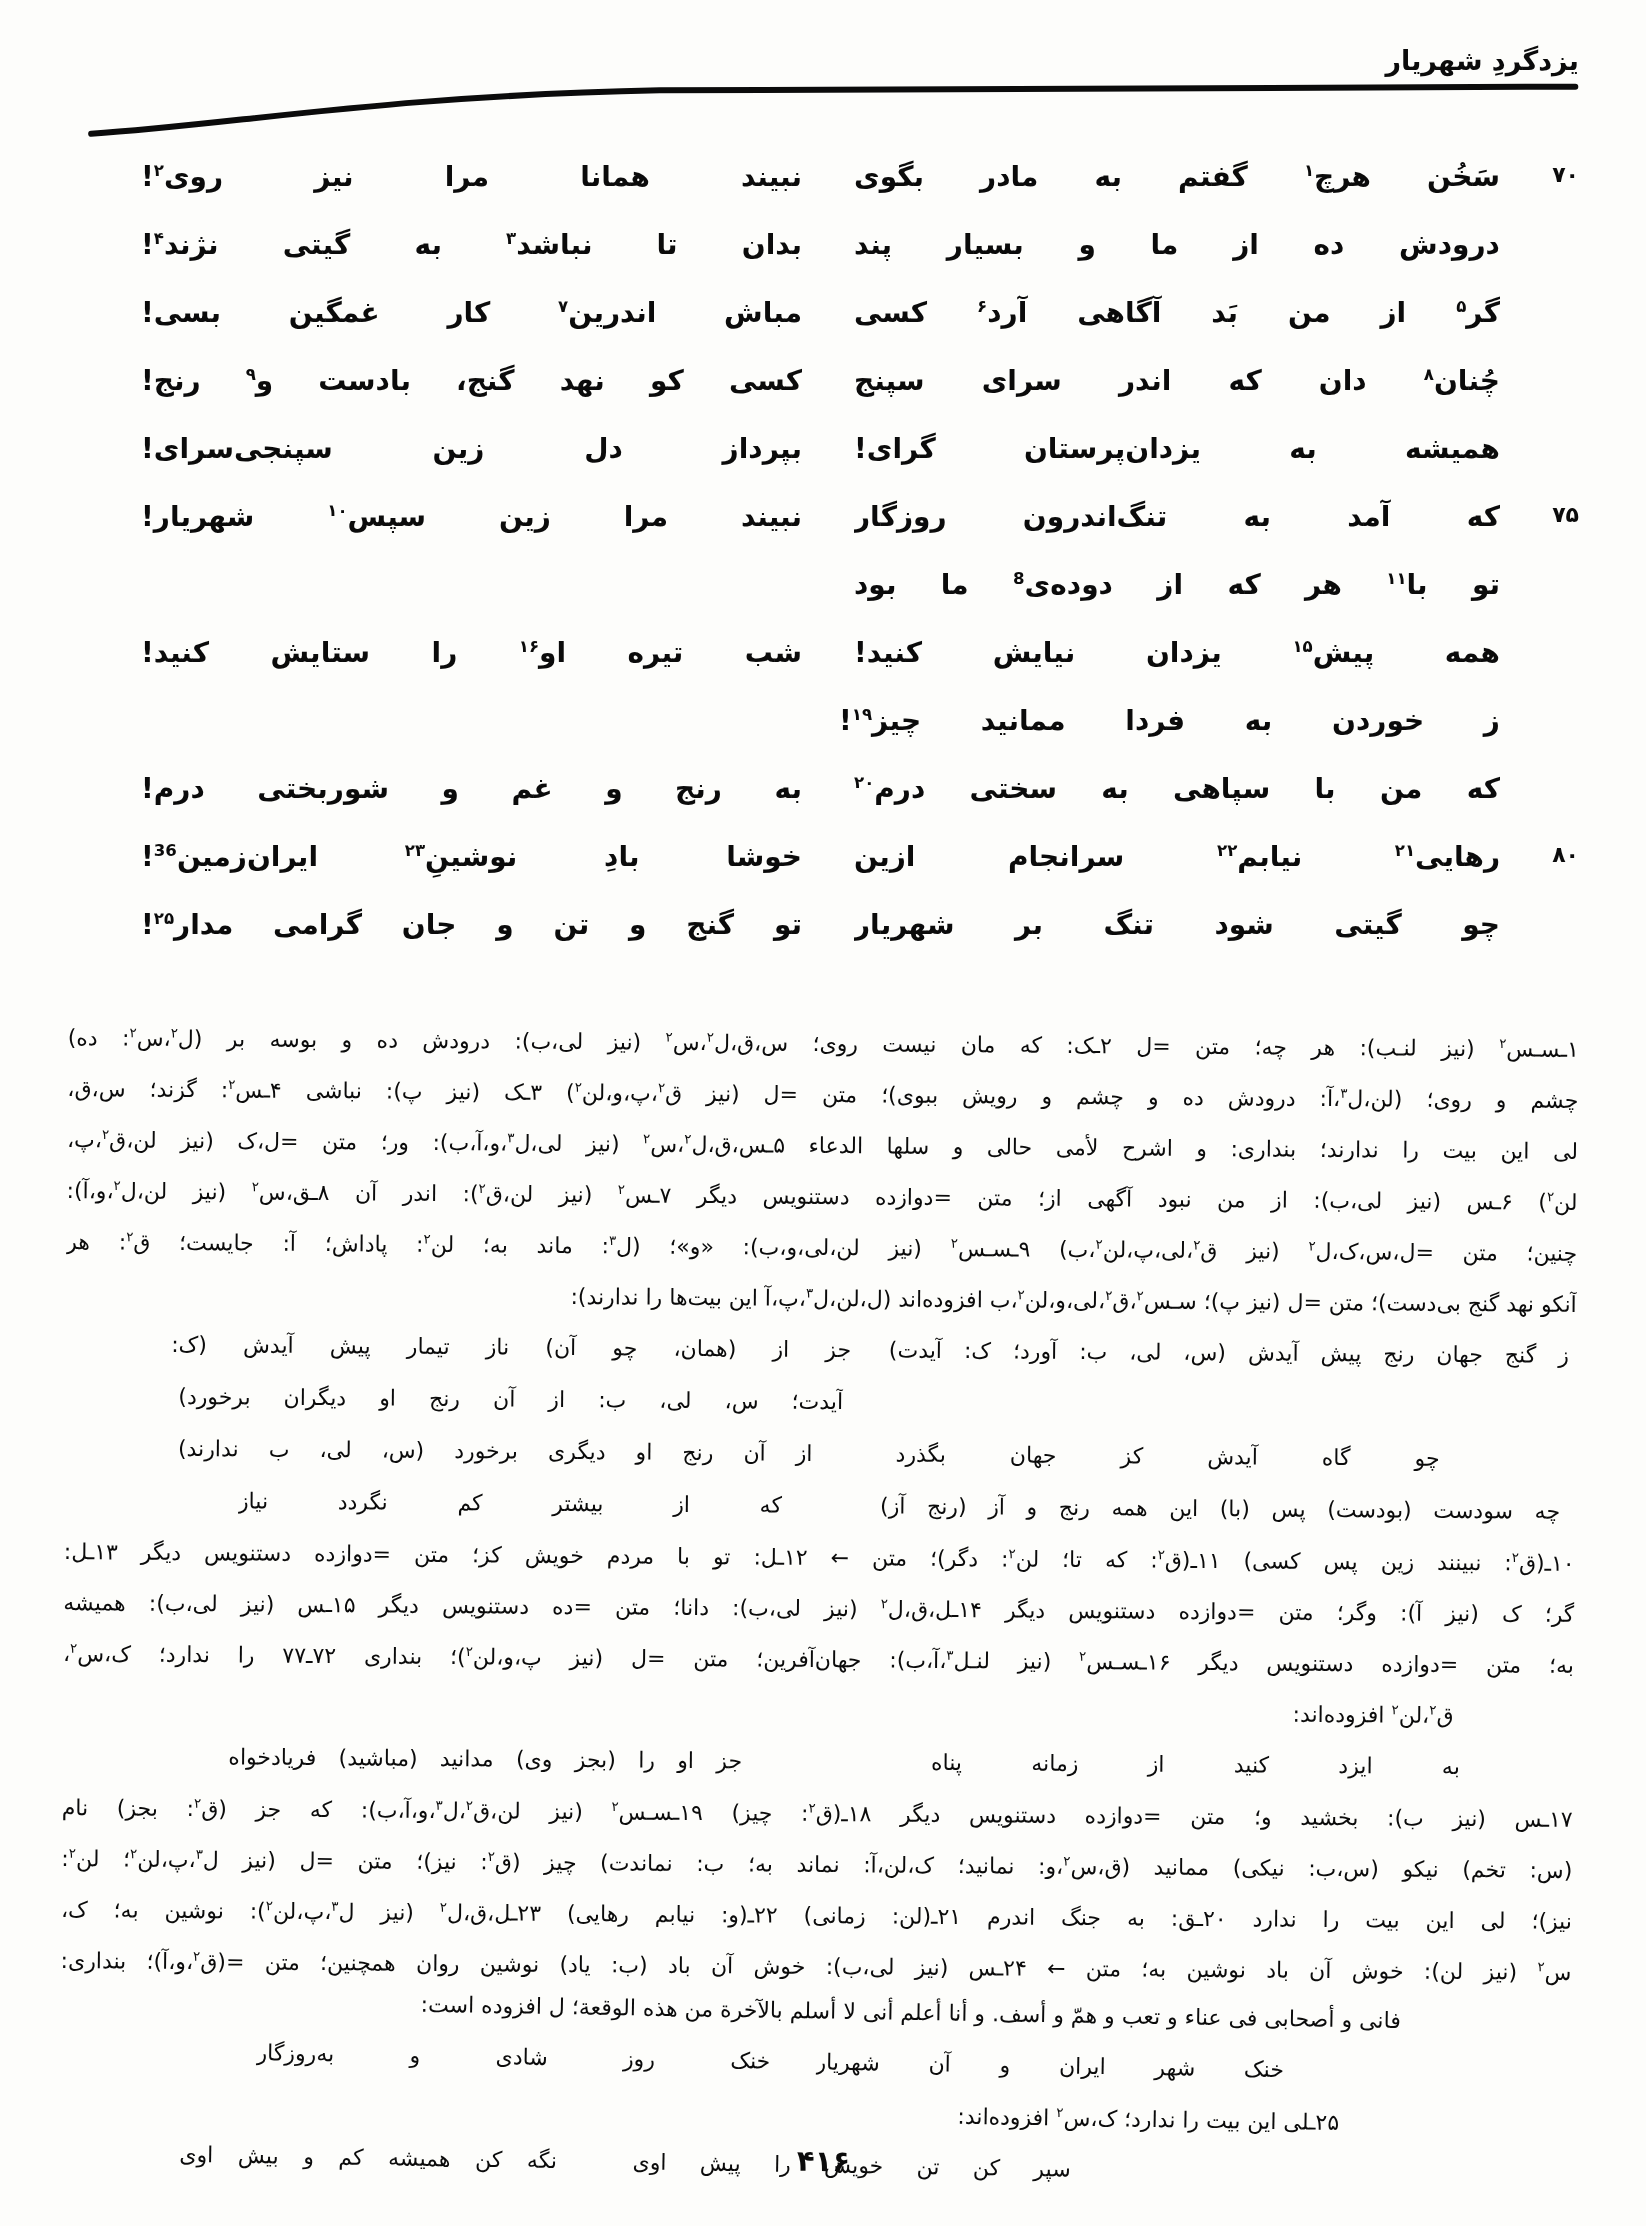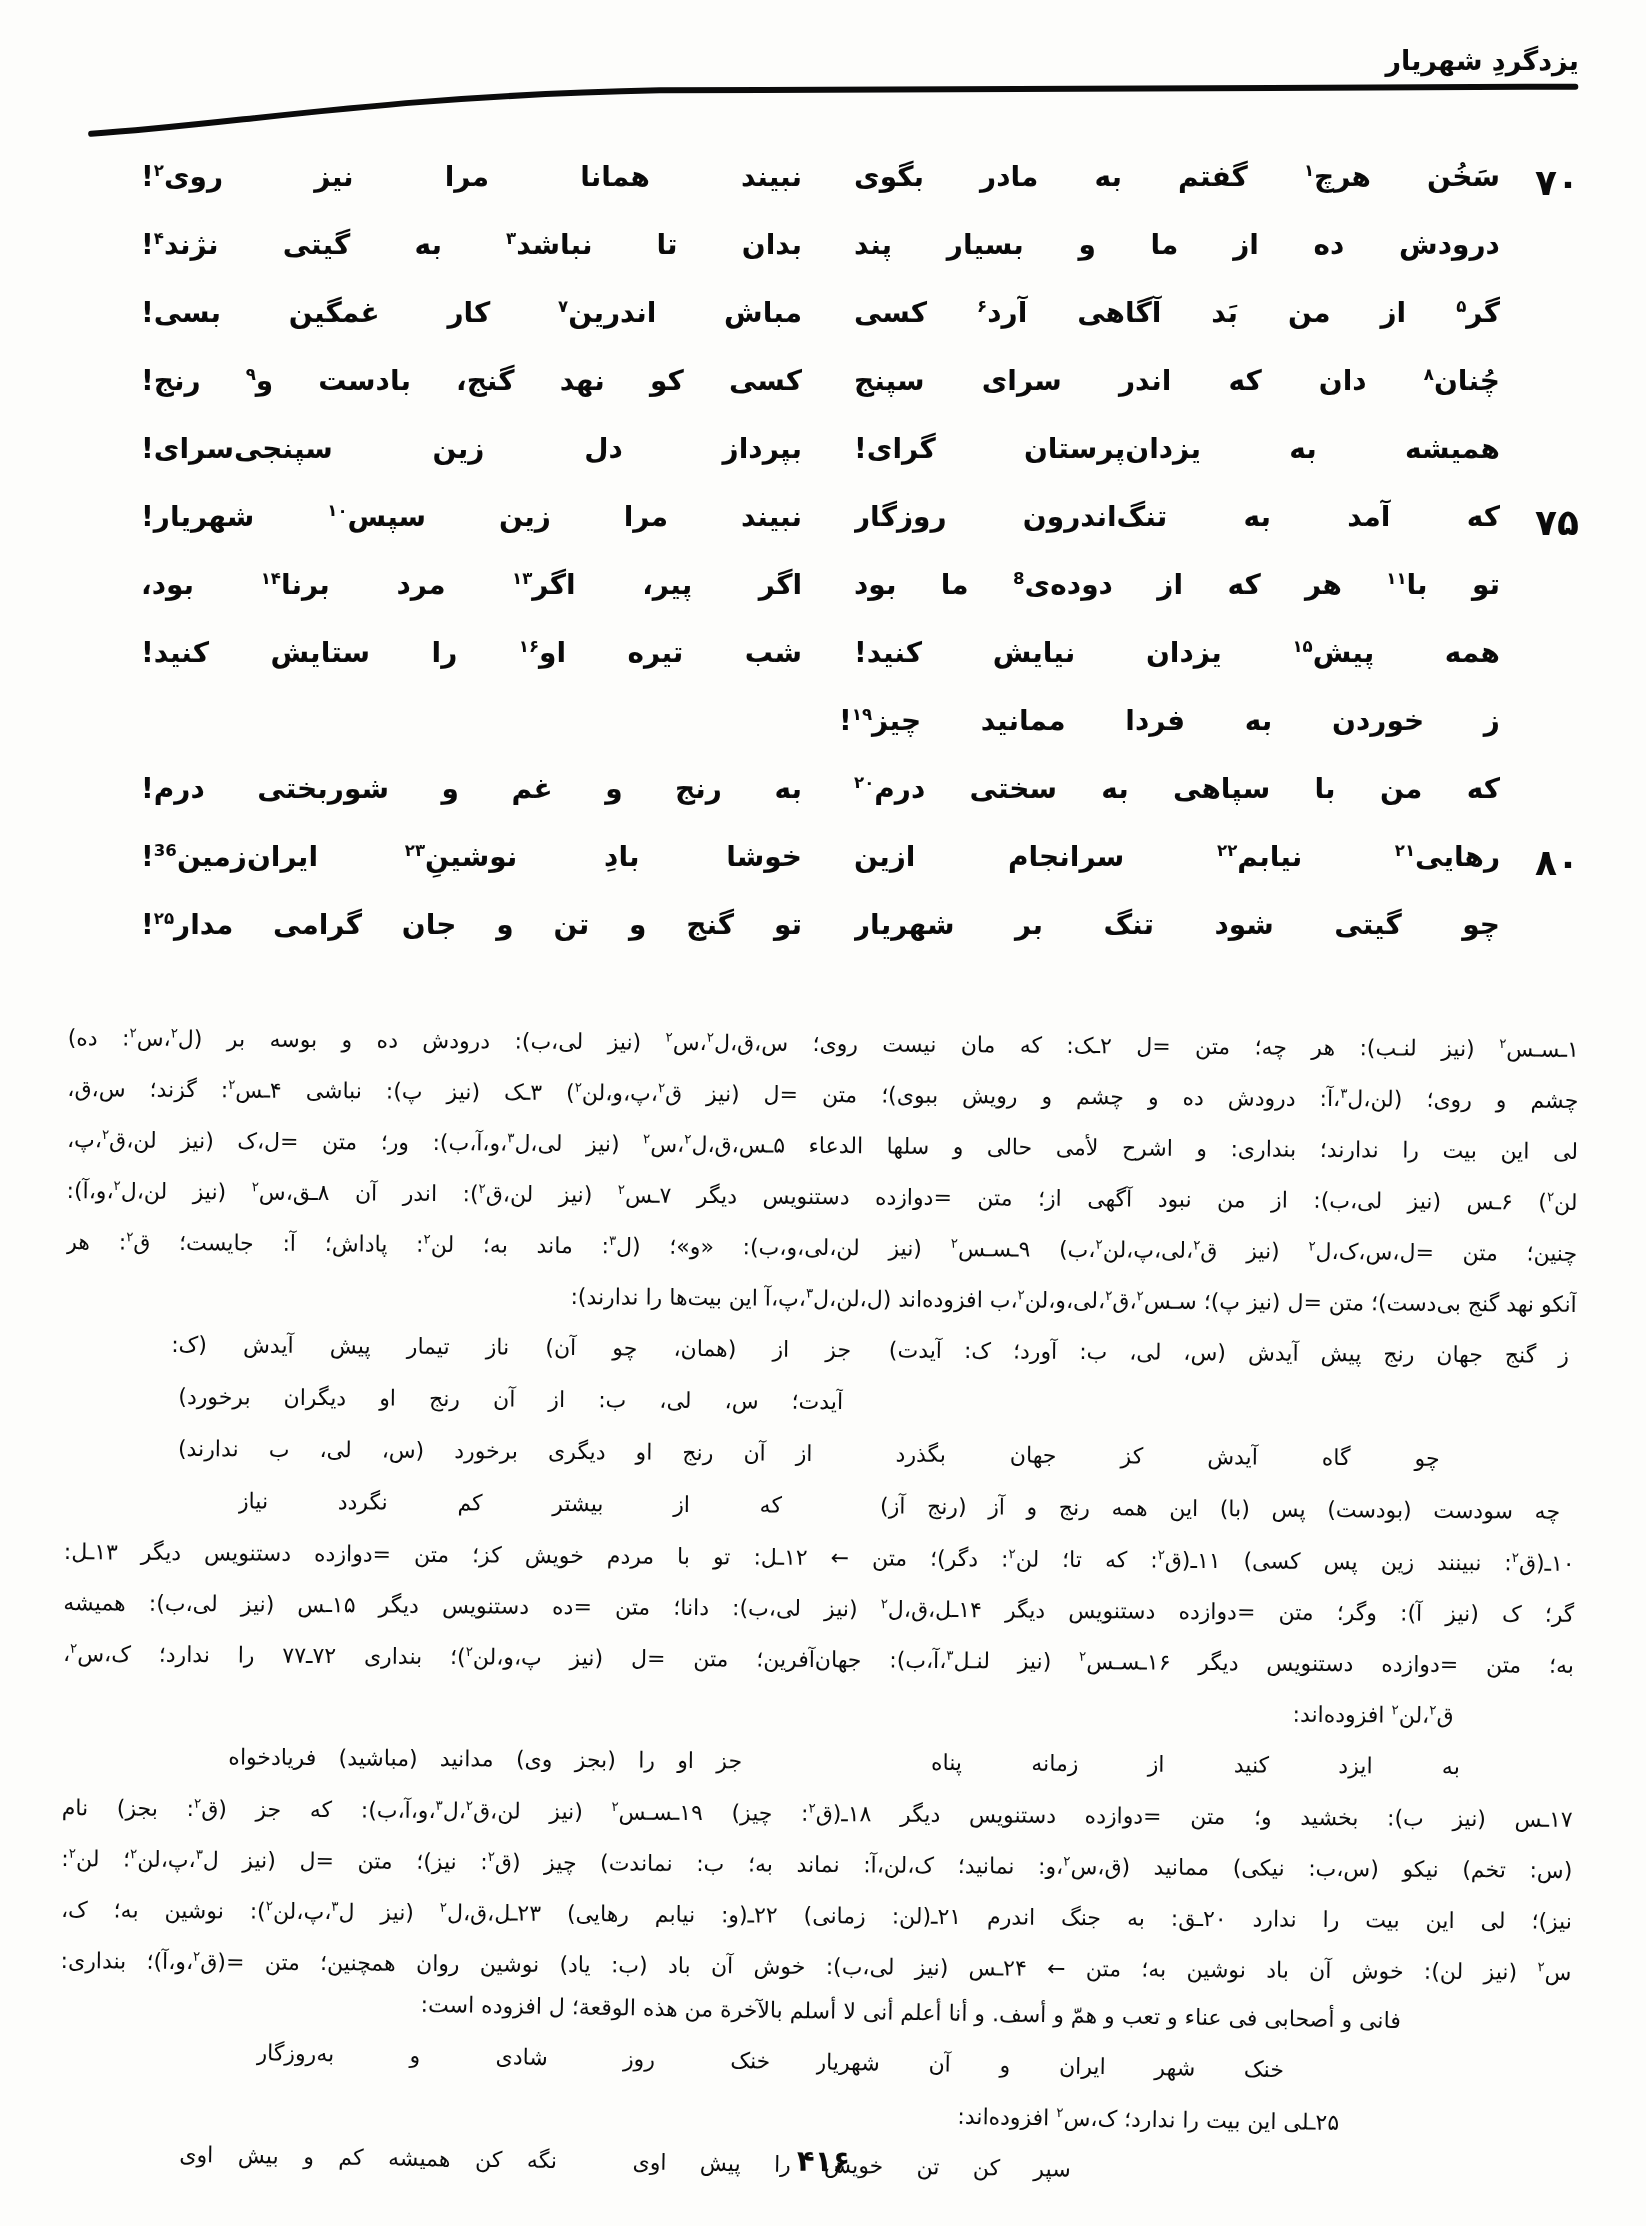--- a/index.html
+++ b/index.html
@@ -8,21 +8,21 @@
         font-family:"DejaVu Sans",sans-serif;direction:rtl;position:relative;overflow:hidden}
   .inner{padding:41px 68px 0 68px}
 
   
   .hdr-title{text-align:right;font-size:27px;font-weight:bold;letter-spacing:0;line-height:39px}
   .hdr-rule{display:block;width:1510px;height:65px;margin-top:0}
 
   
   .poem{margin-top:13px}
   .prow{display:flex;height:68px;align-items:flex-start}
-  .vnum{width:79px;font-size:36px;font-weight:bold;padding-top:3.7px}
+  .vnum{width:79px;font-size:22px;font-weight:bold;padding-top:3.7px}
   .hemi{font-size:28px;font-weight:bold;line-height:37px;
         text-align:justify;text-align-last:justify;height:48px;overflow:hidden}
   .hemi.r{width:646px;margin-left:52px}
   .hemi.l{width:661px}
   .hemi sup{font-size:16.6px;font-weight:bold;line-height:0}
 
   
   .fns{margin-top:44px;font-size:22px;line-height:51px;
        transform:rotate(0.45deg);transform-origin:50% 0}
   .fl{height:51px;overflow:hidden;text-align:justify;text-align-last:justify}
@@ -86,21 +86,20 @@
         <div class="hemi l">بپرداز دل زین سپنجی‌سرای!</div>
       </div>
       <div class="prow">
         <div class="vnum">۷۵</div>
         <div class="hemi r">که آمد به تنگ‌اندرون روزگار</div>
         <div class="hemi l">نبیند مرا زین سپس<sup>۱۰</sup> شهریار!</div>
       </div>
       <div class="prow">
         <div class="vnum"></div>
         <div class="hemi r">تو با<sup>۱۱</sup> هر که از دوده‌ی<sup>8</sup> ما بود</div>
-        <div class="hemi l">اگر پیر، اگر<sup>۱۳</sup> مرد برنا<sup>۱۴</sup> بود،</div>
       </div>
       <div class="prow">
         <div class="vnum"></div>
         <div class="hemi r">همه پیش<sup>۱۵</sup> یزدان نیایش کنید!</div>
         <div class="hemi l">شب تیره او<sup>۱۶</sup> را ستایش کنید!</div>
       </div>
       <div class="prow">
         <div class="vnum"></div>
         <div class="hemi l">ز خوردن به فردا ممانید چیز<sup>۱۹</sup>!</div>
       </div>

